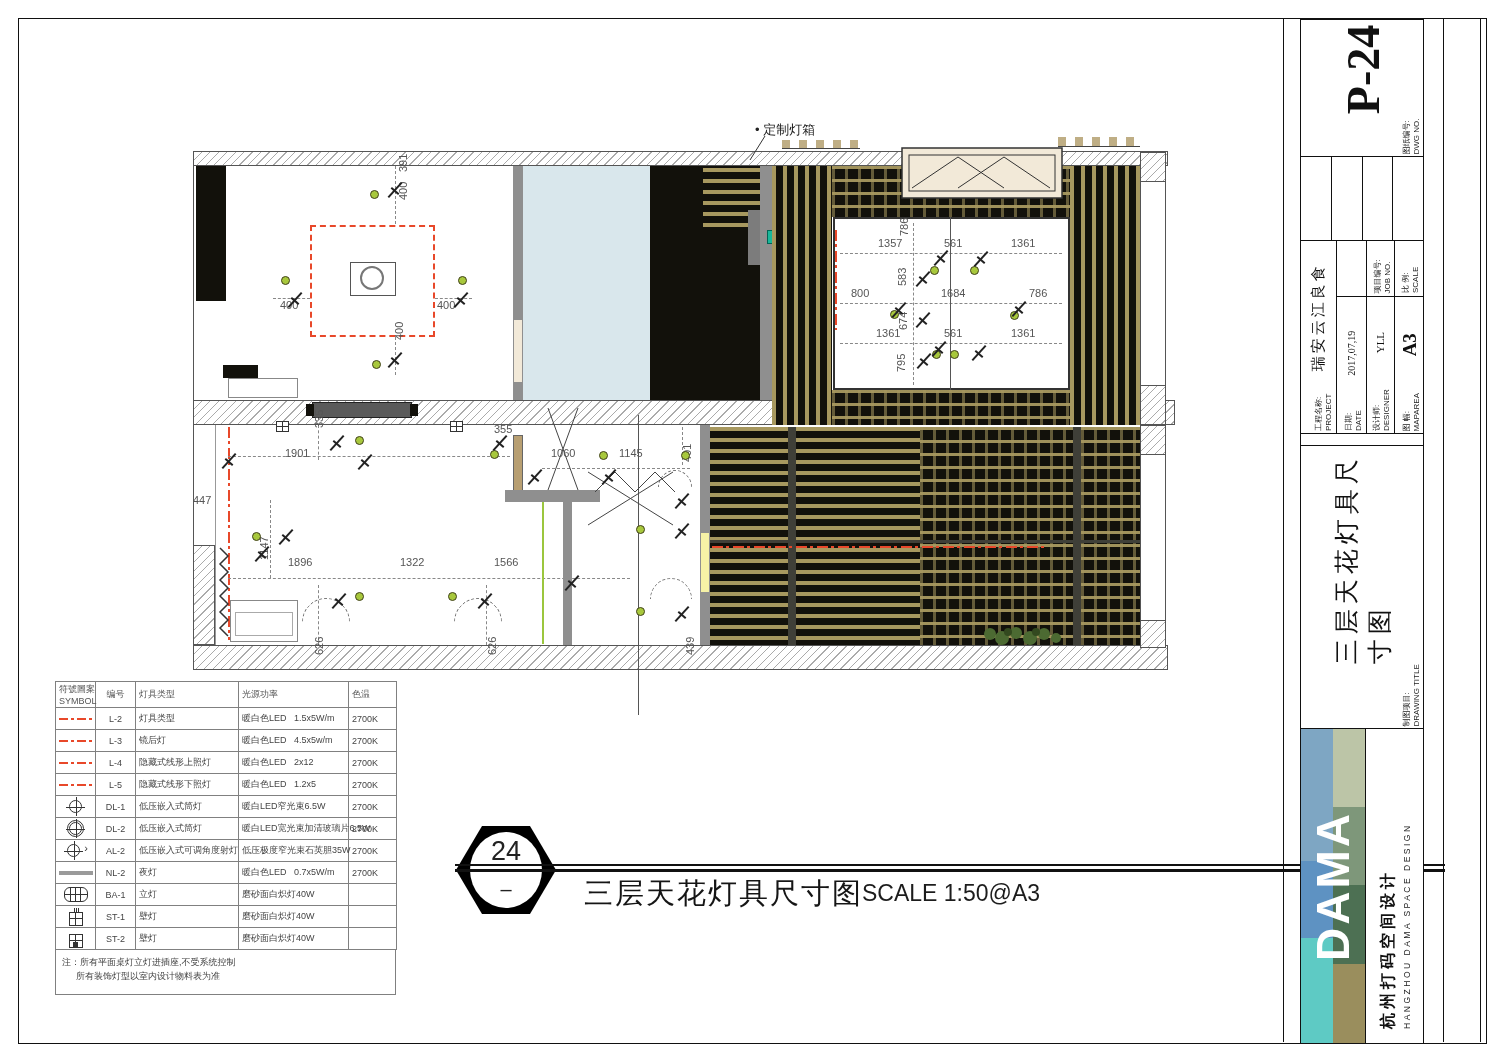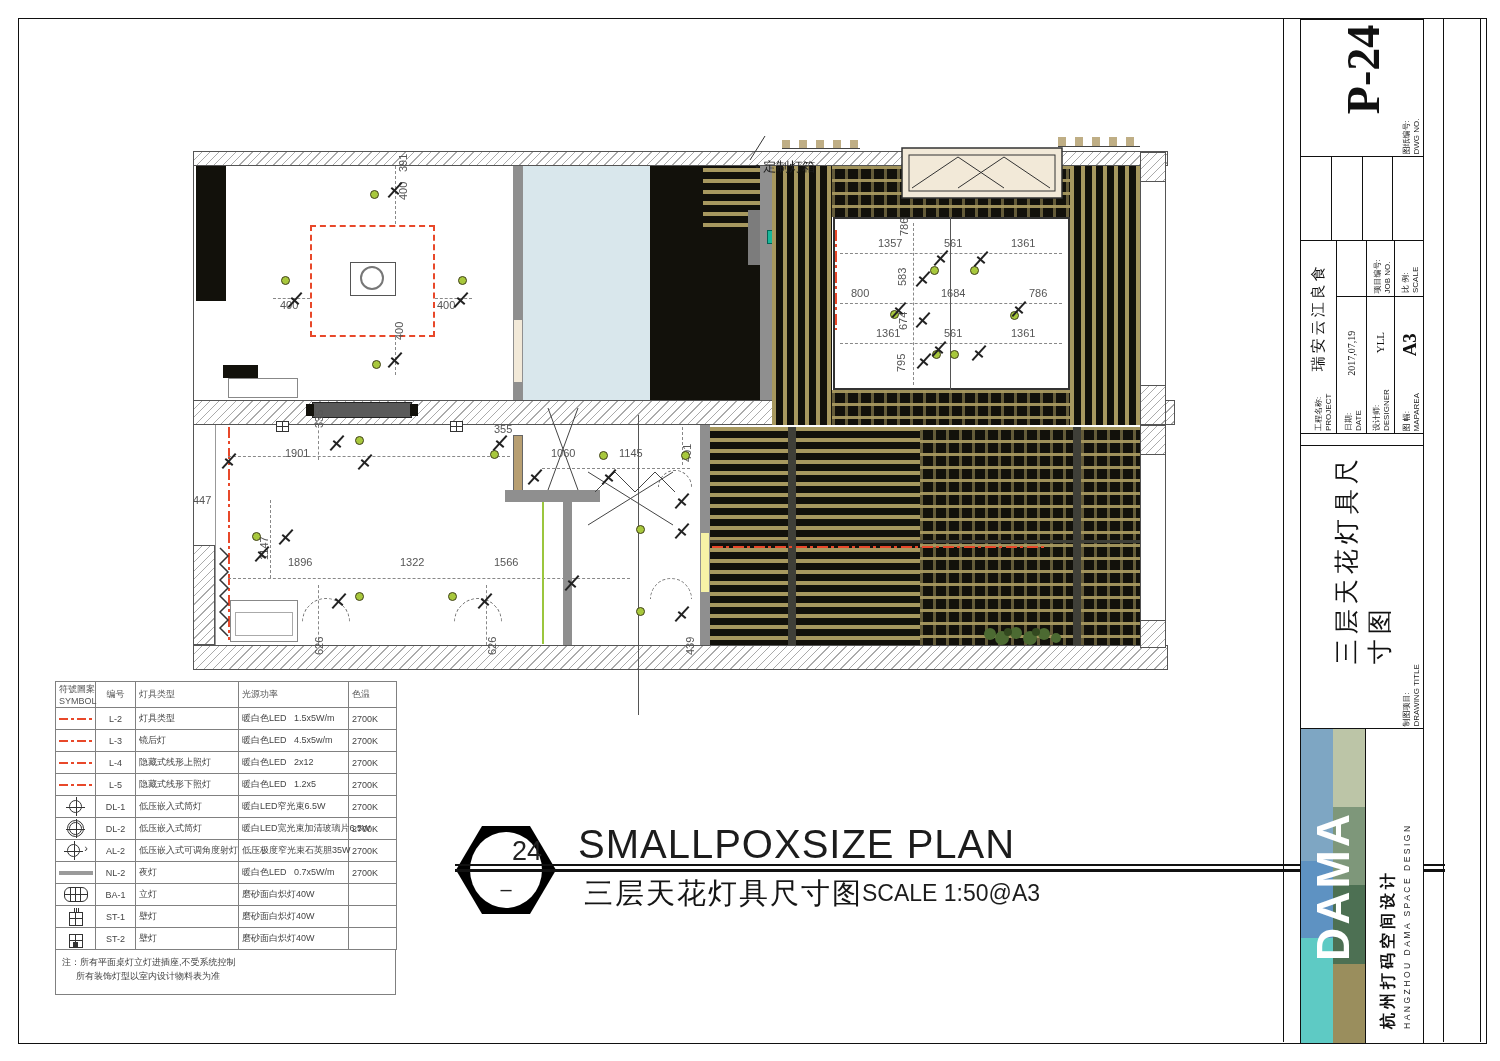--- a/index.html
+++ b/index.html
@@ -50,21 +50,21 @@
   .sym.nl1{width:34px;height:5px;background:#8a8a8a;}
   .sym.nl2{width:34px;height:4px;background:#9a9a9a;}
   .sym.ba{width:22px;height:13px;border:1px solid #333;border-radius:6px;background:linear-gradient(#333,#333) 50% 50%/100% 1px no-repeat,linear-gradient(#333,#333) 50% 50%/1px 100% no-repeat,linear-gradient(#333,#333) 25% 50%/1px 100% no-repeat,linear-gradient(#333,#333) 75% 50%/1px 100% no-repeat,#fff;}
   .sym.st1,.sym.st2{width:12px;height:12px;border:1px solid #333;background:linear-gradient(#333,#333) 50% 50%/100% 1px no-repeat,linear-gradient(#333,#333) 50% 50%/1px 100% no-repeat,#fff;position:relative;margin-top:4px;}
   .sym.st1::before{content:"";position:absolute;left:50%;top:-5px;width:1px;height:5px;background:#333;box-shadow:-2px 0 0 #333,2px 0 0 #333;}
   .sym.st2::before{content:"";position:absolute;left:3px;bottom:-1px;width:5px;height:6px;background:#333;}
   
   .hex{position:absolute;left:456px;top:826px;width:100px;height:88px;background:#000;clip-path:polygon(26% 0,74% 0,100% 50%,74% 100%,26% 100%,0 50%);}
   .hexcircle{position:absolute;left:470px;top:832px;width:72px;height:76px;background:#fff;border-radius:50%;}
   .dblrule{position:absolute;left:455px;top:864px;width:990px;height:8px;background:linear-gradient(180deg,#111 0 2px,transparent 2px 5px,#111 5px 8px);}
-  .hexnum{position:absolute;left:470px;top:836px;width:72px;text-align:right;font-size:27px;color:#222;}
+  .hexnum{position:absolute;left:470px;top:836px;width:72px;text-align:center;font-size:27px;color:#222;}
   .hexdash{position:absolute;left:470px;top:878px;width:72px;text-align:center;font-size:20px;color:#222;}
   .title-en{position:absolute;left:578px;top:822px;font-size:40px;color:#1c1c1c;letter-spacing:1px;}
   .title-cn{position:absolute;left:584px;top:874px;font-size:29px;color:#151515;letter-spacing:2px;}
   .title-scale{position:absolute;left:862px;top:880px;font-size:23px;color:#1c1c1c;}
   
   .tbbox{position:absolute;border:1px solid #111;background:#fff;}
   .rot{position:absolute;transform:rotate(-90deg);display:flex;align-items:stretch;}
   .tb-lab{font-size:8px;color:#222;line-height:1.25;align-self:flex-end;padding:0 0 2px 3px;white-space:nowrap;}
   .tb-val{flex:1;display:flex;align-items:center;justify-content:center;color:#111;}
   .serif{font-family:"Liberation Serif",serif;}
@@ -180,21 +180,21 @@
         <circle cx="818" cy="492" r="4" fill="#33491f"></circle>
           <circle cx="846" cy="492" r="4" fill="#33491f"></circle>
       </g>
       <g stroke="#444" stroke-width="1" fill="none">
         <path d="M358,268 L388,350 M388,268 L358,350"></path>
         <path d="M398,332 L483,385 M483,332 L398,385"></path>
         <path d="M405,352 L425,332 L445,352 M445,352 L465,332 L485,352"></path>
       </g>
     </svg>
 
-    <div class="plan-label" style="left:565px;top:-19px;margin-top:37px;">• 定制灯箱</div>
+    <div class="plan-label" style="left:565px;top:-19px;">• 定制灯箱</div>
   <div class="dim v" style="left: 208px; top: 32px;">391</div>
       <div class="dim v" style="left: 208px; top: 60px;">400</div>
       <div class="dim" style="left: 90px; top: 160px;">400</div>
       <div class="dim" style="left: 247px; top: 160px;">400</div>
       <div class="dim v" style="left: 204px; top: 200px;">400</div>
       <div class="dim" style="left: 688px; top: 98px;">1357</div>
       <div class="dim v" style="left: 709px; top: 96px;">786</div>
       <div class="dim" style="left: 754px; top: 98px;">561</div>
       <div class="dim" style="left: 821px; top: 98px;">1361</div>
       <div class="dim" style="left: 661px; top: 148px;">800</div>
@@ -372,21 +372,20 @@
       <div>注：所有平面桌灯立灯进插座,不受系统控制</div>
       <div class="l2">所有装饰灯型以室内设计物料表为准</div>
     </div>
   </div>
 
   <div class="hex"></div>
   <div class="hexcircle"></div>
   <div class="dblrule"></div>
   <div class="hexnum">24</div>
   <div class="hexdash">–</div>
-  <div class="title-en">SMALLPOXSIZE PLAN</div>
   <div class="title-cn">三层天花灯具尺寸图</div>
   <div class="title-scale">SCALE 1:50@A3</div>
 
   <div class="vline" style="left:1283px;top:18px;height:1024px;"></div>
   <div class="vline" style="left:1443px;top:18px;height:1024px;"></div>
   <div class="vline" style="left:1480px;top:18px;height:1024px;"></div>
 
   <div class="tbbox" style="left:1300px;top:19px;width:122px;height:137px;">
     <div class="rot" style="width:137px;height:122px;left:-7.5px;top:7.5px;">
       <div class="tb-lab"><span>图纸编号:</span><br><span>DWG NO.</span></div>

